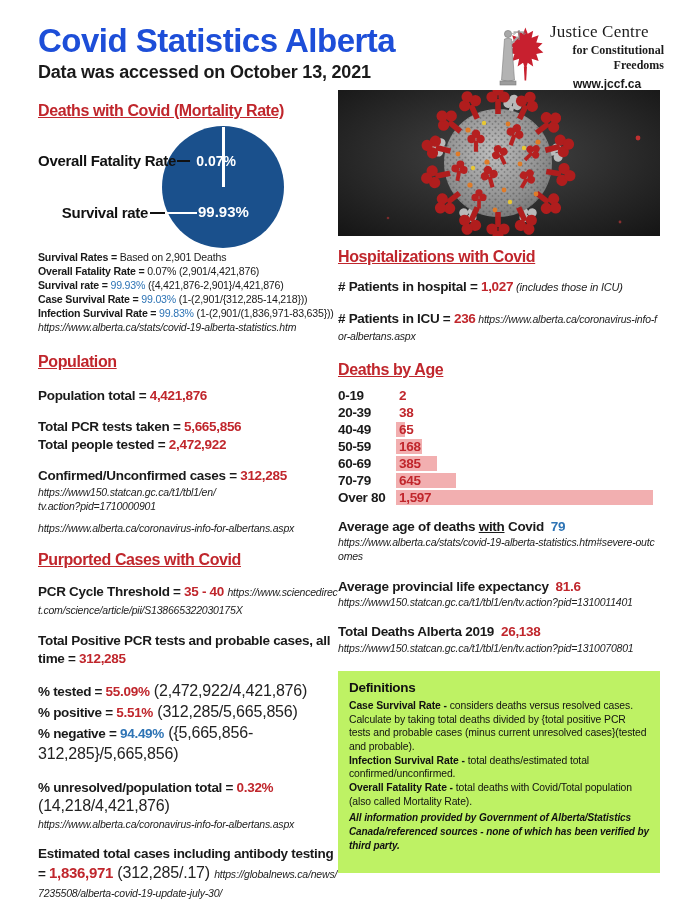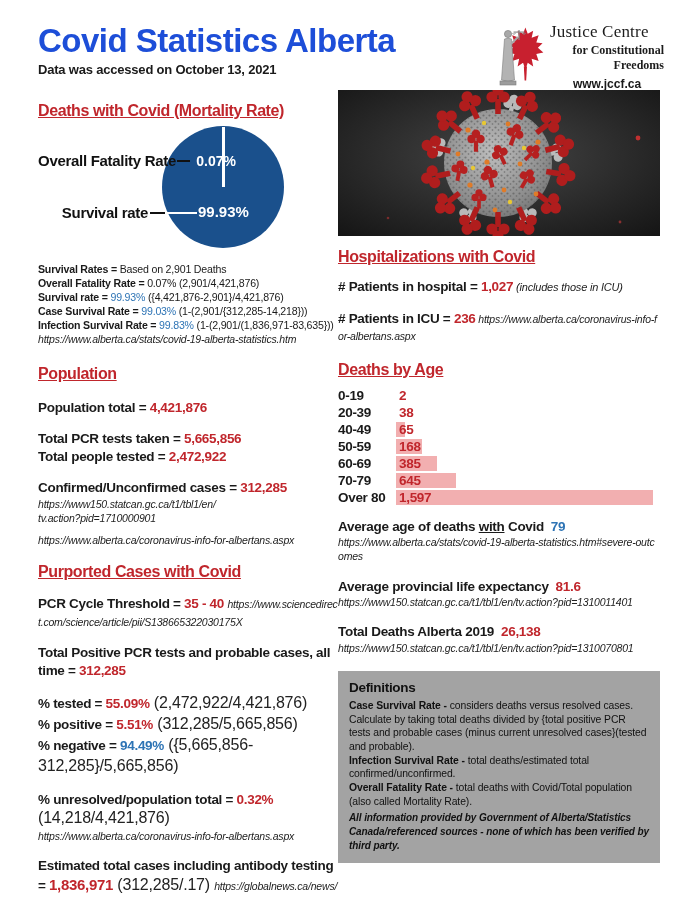--- a/index.html
+++ b/index.html
@@ -1,21 +1,21 @@
 <!DOCTYPE html>
 <html><head>
 <meta charset="utf-8">
 <style>
   html,body{margin:0;padding:0;background:#fff;}
   .page{position:relative;width:695px;height:900px;background:#ffffff;overflow:hidden;
         font-family:"Liberation Sans",sans-serif;color:#1a1a1a;}
   
   .title{position:absolute;left:38px;top:22px;font-size:33px;font-weight:600;
          color:#1d4ed8;letter-spacing:-0.5px;}
-  .subtitle{position:absolute;left:38px;top:62px;font-size:13px;font-weight:bold;letter-spacing:-0.2px;}
+  .subtitle{position:absolute;left:38px;top:62px;font-size:18px;font-weight:bold;letter-spacing:-0.2px;}
   .logo{position:absolute;left:492px;top:22px;width:172px;display:flex;align-items:center;}
   .logo-art{flex:0 0 56px;height:66px;}
   .logo-text{margin-left:2px;}
   .logo-name{font-family:"Liberation Serif",serif;font-size:17px;color:#1c1c1c;letter-spacing:0.2px;}
   .logo-tagline{font-family:"Liberation Serif",serif;font-size:12px;font-weight:bold;color:#1c1c1c;
                 text-align:right;margin-top:1px;}
   .logo-site{font-size:12px;font-weight:bold;text-align:center;margin-top:4px;}
   
   .col-left{position:absolute;left:38px;top:102px;width:300px;}
   .col-right{position:absolute;left:338px;top:90px;width:322px;}
@@ -34,34 +34,34 @@
   .pc1{left:0;top:26px;width:138px;}
   .pc2{left:0;top:78px;width:110px;}
   .leader{position:absolute;height:2px;background:#111;}
   .ld1{left:139px;top:34px;width:13px;}
   .ld2{left:112px;top:86px;width:15px;}
   .ld2w{left:129px;top:86px;width:30px;background:#fff;}
   .pie-val{position:absolute;color:#fff;font-weight:bold;}
   .pv1{left:140px;top:27px;width:58px;font-size:14px;text-align:right;}
   .pv2{left:160px;top:77px;font-size:15px;}
   
-  .notes{margin-top:12px;font-size:10.6px;line-height:1.33;letter-spacing:-0.2px;}
+  .notes{margin-top:0;font-size:10.6px;line-height:1.33;letter-spacing:-0.2px;}
   .notes b{letter-spacing:-0.2px;}
   
   .mt8{margin-top:8px;}.mt12{margin-top:12px;}.mt14{margin-top:14px;}.mt16{margin-top:16px;}.mt18{margin-top:18px;}
   
   .virus{display:block;width:322px;height:146px;}
   
   .age-row{display:flex;align-items:center;height:17px;font-size:13.5px;font-weight:bold;letter-spacing:-0.3px;}
   .age-label{flex:0 0 58px;}
   .age-barcell{position:relative;flex:1;height:15px;}
   .age-bar{position:absolute;left:0;top:0;height:15px;background:#F2AFB0;}
   .age-num{position:relative;color:#C0262C;padding-left:3px;line-height:15px;}
   
-  .defs-box{background:#a3a3a3;padding:8px 11px 10px 11px;font-size:10.4px;line-height:1.32;
+  .defs-box{background:#bef264;padding:8px 11px 20px 11px;font-size:10.4px;line-height:1.32;
             letter-spacing:-0.1px;color:#111;}
   .defs-title{font-size:13.5px;font-weight:bold;letter-spacing:-0.3px;margin-bottom:2px;}
   .defs-disclaimer{font-weight:bold;font-style:italic;font-size:10px;margin-top:2px;line-height:1.4;}
   .inline{display:inline;}
 </style>
 </head>
 <body>
 
 <div class="page">
 

